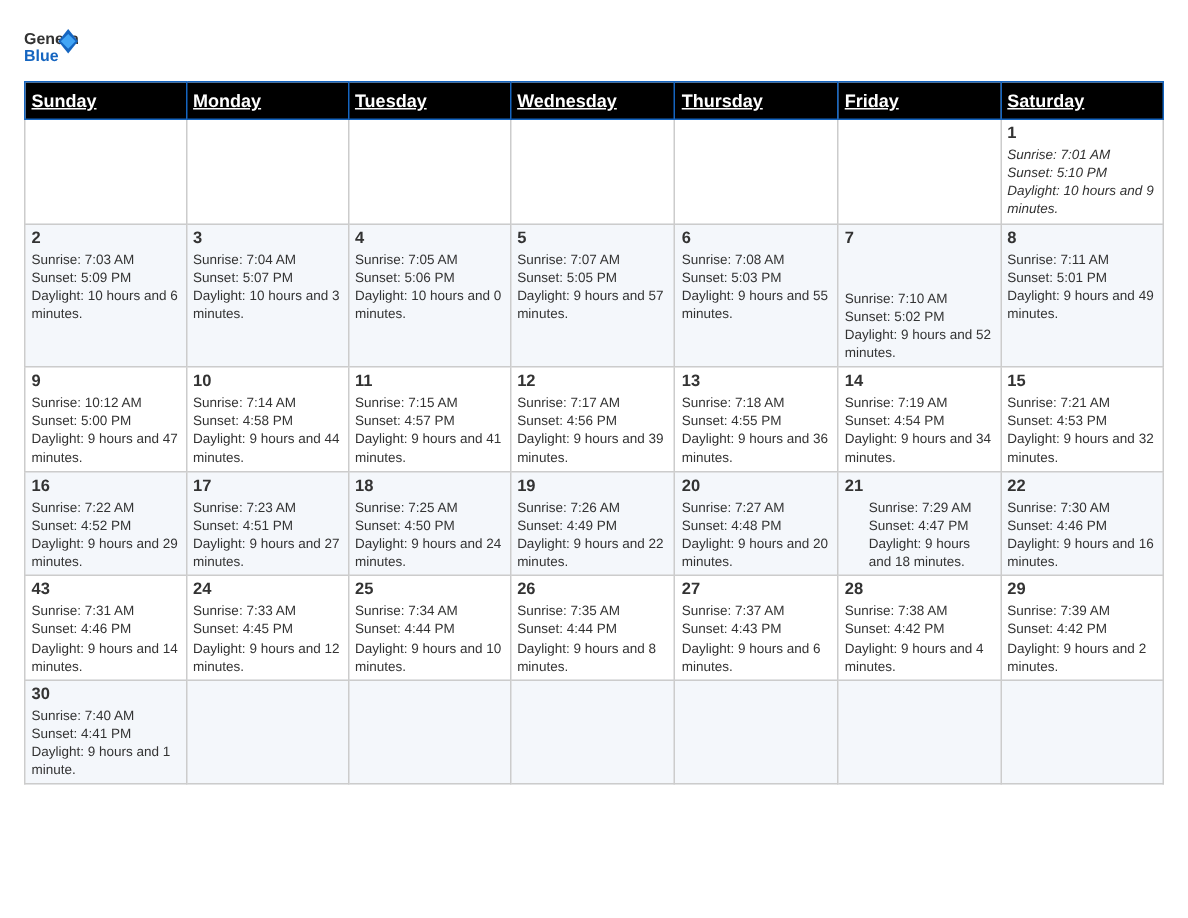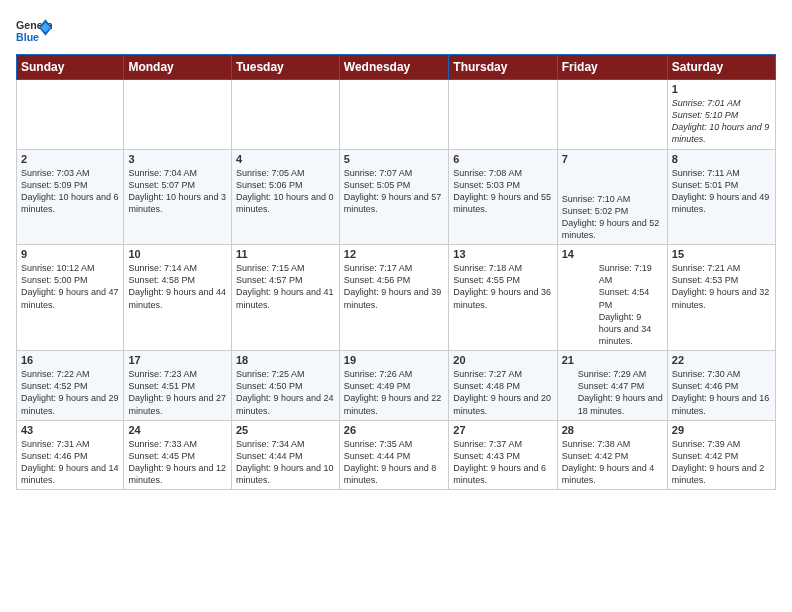--- a/index.html
+++ b/index.html
@@ -82,21 +82,22 @@
     .empty-cell {
       background: #f9f9f9;
     }
     tr:nth-child(odd) td {
       background: #fff;
     }
     tr:nth-child(even) td {
       background: #f4f7fb;
     }
     .calendar thead tr th {
-      background: #7f1d1d;
+      background: #000000;
+      text-decoration: underline;
     }
   </style>
 </head>
 <body>
 
 <div class="page">
   <div class="header">
     <div class="logo">
       <svg class="logo-icon" viewBox="0 0 44 34" xmlns="http://www.w3.org/2000/svg">
         <text x="0" y="16" font-size="13" font-weight="bold" fill="#333" font-family="Arial">General</text>
@@ -208,21 +209,21 @@
 Daylight: 9 hours and 39 minutes.</div>
           </td>
           <td>
             <span class="day-num">13</span>
             <div class="day-info" style="white-space: pre-line;">Sunrise: 7:18 AM
 Sunset: 4:55 PM
 Daylight: 9 hours and 36 minutes.</div>
           </td>
           <td>
             <span class="day-num">14</span>
-            <div class="day-info" style="white-space: pre-line; margin-left: 37px;">Sunrise: 7:19 AM
+            <div class="day-info" style="white-space: pre-line;">Sunrise: 7:19 AM
 Sunset: 4:54 PM
 Daylight: 9 hours and 34 minutes.</div>
           </td>
           <td>
             <span class="day-num">15</span>
             <div class="day-info" style="white-space: pre-line;">Sunrise: 7:21 AM
 Sunset: 4:53 PM
 Daylight: 9 hours and 32 minutes.</div>
           </td>
         </tr>
@@ -306,16 +307,30 @@
             <div class="day-info" style="white-space: pre-line;">Sunrise: 7:38 AM
 Sunset: 4:42 PM
 Daylight: 9 hours and 4 minutes.</div>
           </td>
           <td>
             <span class="day-num">29</span>
             <div class="day-info" style="white-space: pre-line;">Sunrise: 7:39 AM
 Sunset: 4:42 PM
 Daylight: 9 hours and 2 minutes.</div>
           </td>
+        </tr>
+        <tr>
+          <td>
+            <span class="day-num">30</span>
+            <div class="day-info" style="white-space: pre-line;">Sunrise: 7:40 AM
+Sunset: 4:41 PM
+Daylight: 9 hours and 1 minute.</div>
+          </td>
+          <td class="empty-cell"></td>
+          <td class="empty-cell"></td>
+          <td class="empty-cell"></td>
+          <td class="empty-cell"></td>
+          <td class="empty-cell"></td>
+          <td class="empty-cell"></td>
         </tr>
       </tbody>
   </table>
 </div>
 
 </body></html>

